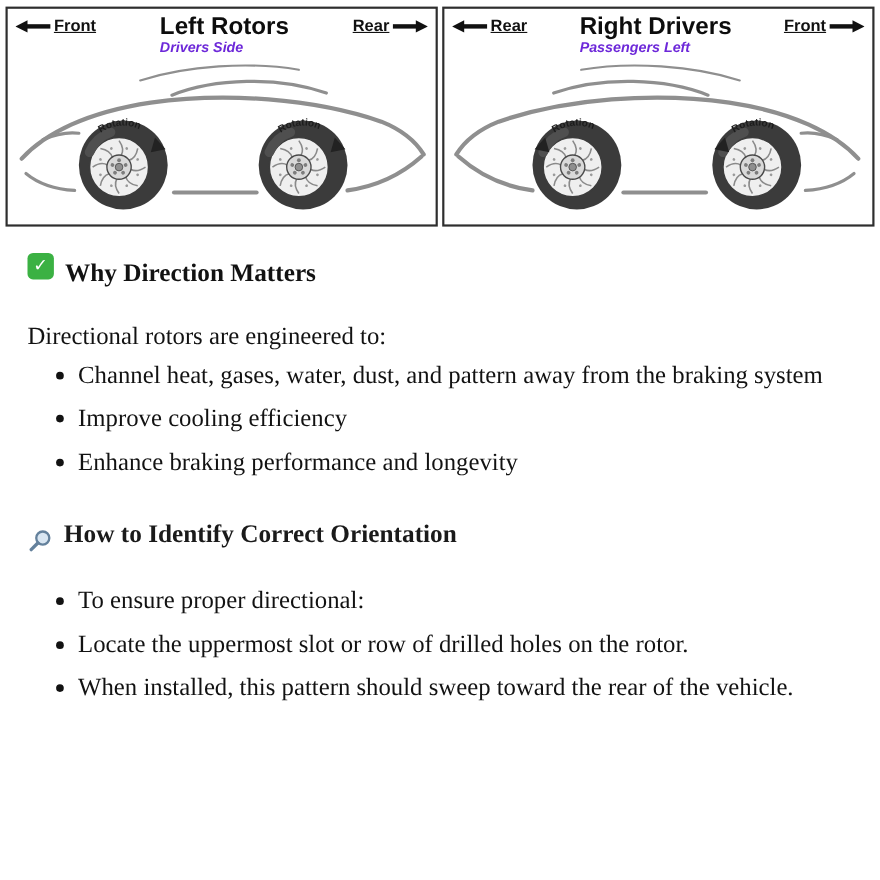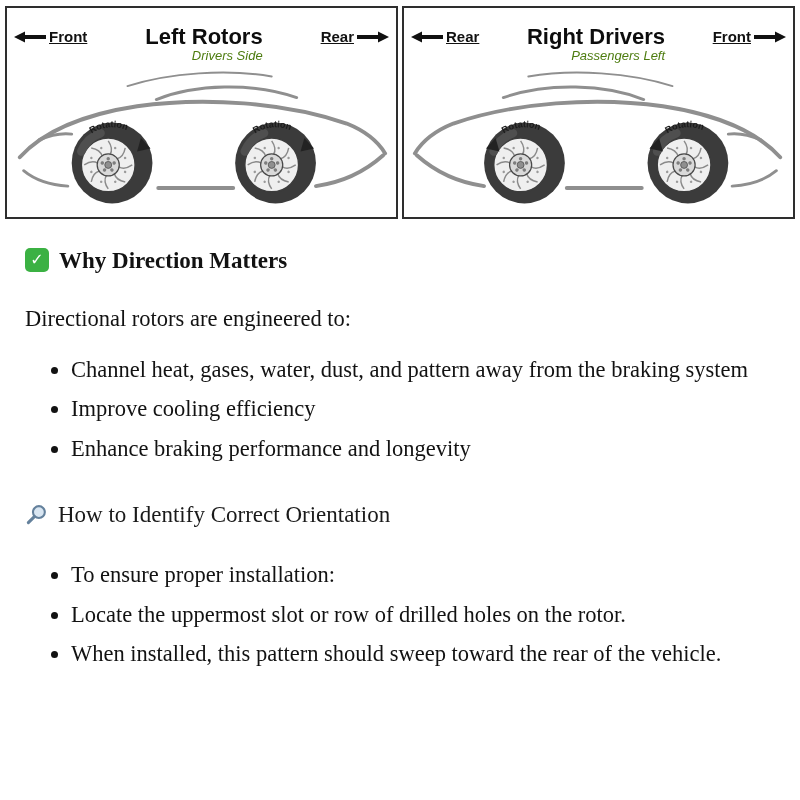--- a/index.html
+++ b/index.html
@@ -1,38 +1,38 @@
 <!DOCTYPE html>
 <html><head>
 <meta charset="utf-8">
 <style>
   *{box-sizing:border-box;margin:0;padding:0}
   html,body{width:800px;background:#ffffff}
   body{height:800px;overflow:hidden;font-family:"Liberation Serif",serif;color:#121212}
 
   
   .diagram{display:flex;gap:4px;margin:6px 5px 16px}
-  .panel{flex:1;border:2px solid #2e2e2e;background:#fff;padding:15px 7px 0}
+  .panel{flex:1;border:2px solid #2e2e2e;background:#fff;padding:2px 7px 0}
   .panel-header{display:flex;align-items:flex-start;justify-content:space-between;
                 font-family:"Liberation Sans",sans-serif;padding-top:2px}
   .dir{display:flex;align-items:center;gap:3px;font-weight:bold;font-size:15px;
        text-decoration:underline;margin-top:3px;color:#111}
   .dir svg{fill:#111;display:block}
-  .panel-title-wrap{text-align:right;line-height:1.08}
+  .panel-title-wrap{text-align:left;line-height:1.08}
   .panel-title{font-size:22px;font-weight:bold;color:#0d0d0d}
-  .panel-subtitle{font-size:13px;font-weight:normal;font-style:italic;color:#4d7c0f}
+  .panel-subtitle{font-size:13px;font-weight:bold;font-style:italic;color:#6d28d9}
   .car{display:block;width:100%;height:auto;margin-top:0}
   .rot-text{font-family:"Liberation Sans",sans-serif;font-size:9.5px;font-weight:bold;fill:#1c1c1c}
 
   
   .content{padding:0 25px;font-size:22.5px;line-height:1.54}
   .intro{margin-bottom:22px}
-  .h1{font-weight:bold;font-size:23px;margin:24px 0 24px;display:flex;align-items:center;gap:10px}
-  .h2{font-weight:normal;font-size:23px;margin:30px 0 26px;display:flex;align-items:center;gap:10px;color:#1a1a1a}
-  .lead{margin-bottom:16px}
+  .h1{font-weight:bold;font-size:23px;margin:24px 0 24px;display:flex;align-items:flex-start;gap:10px}
+  .h2{font-weight:bold;font-size:23px;margin:30px 0 26px;display:flex;align-items:flex-end;gap:10px;color:#1a1a1a}
+  .lead{margin-bottom:0}
   ul{margin:0 0 16px;padding-left:46px;list-style:disc}
   li{margin-bottom:5px}
 
   
   .check-icon{width:24px;height:24px;border-radius:5px;background:#3bb143;
               display:inline-flex;align-items:center;justify-content:center;flex:0 0 auto}
   .check-icon::before{content:"\2713";color:#fff;font-size:16px;font-weight:bold;
                       font-family:"DejaVu Sans",sans-serif}
   .magnifier-icon{display:inline-block;flex:0 0 auto}
 </style>
@@ -192,19 +192,19 @@
 
     <div class="h2">
       <svg class="magnifier-icon" width="23" height="23" viewBox="0 0 24 24">
         <circle cx="14.5" cy="9.5" r="6.2" fill="#d9e6f2" stroke="#64819c" stroke-width="2.2"></circle>
         <line x1="9.8" y1="14.2" x2="3.5" y2="20.5" stroke="#64819c" stroke-width="3.2" stroke-linecap="round"></line>
       </svg>
       <span>How to Identify Correct Orientation</span>
     </div>
 
     <ul>
-      <li>To ensure proper installation:</li>
+      <li>To ensure proper directional:</li>
       <li>Locate the uppermost slot or row of drilled holes on the rotor.</li>
       <li>When installed, this pattern should sweep toward the rear of the vehicle.</li>
     </ul>
 
   </div>
 </div>
 
 </body></html>

